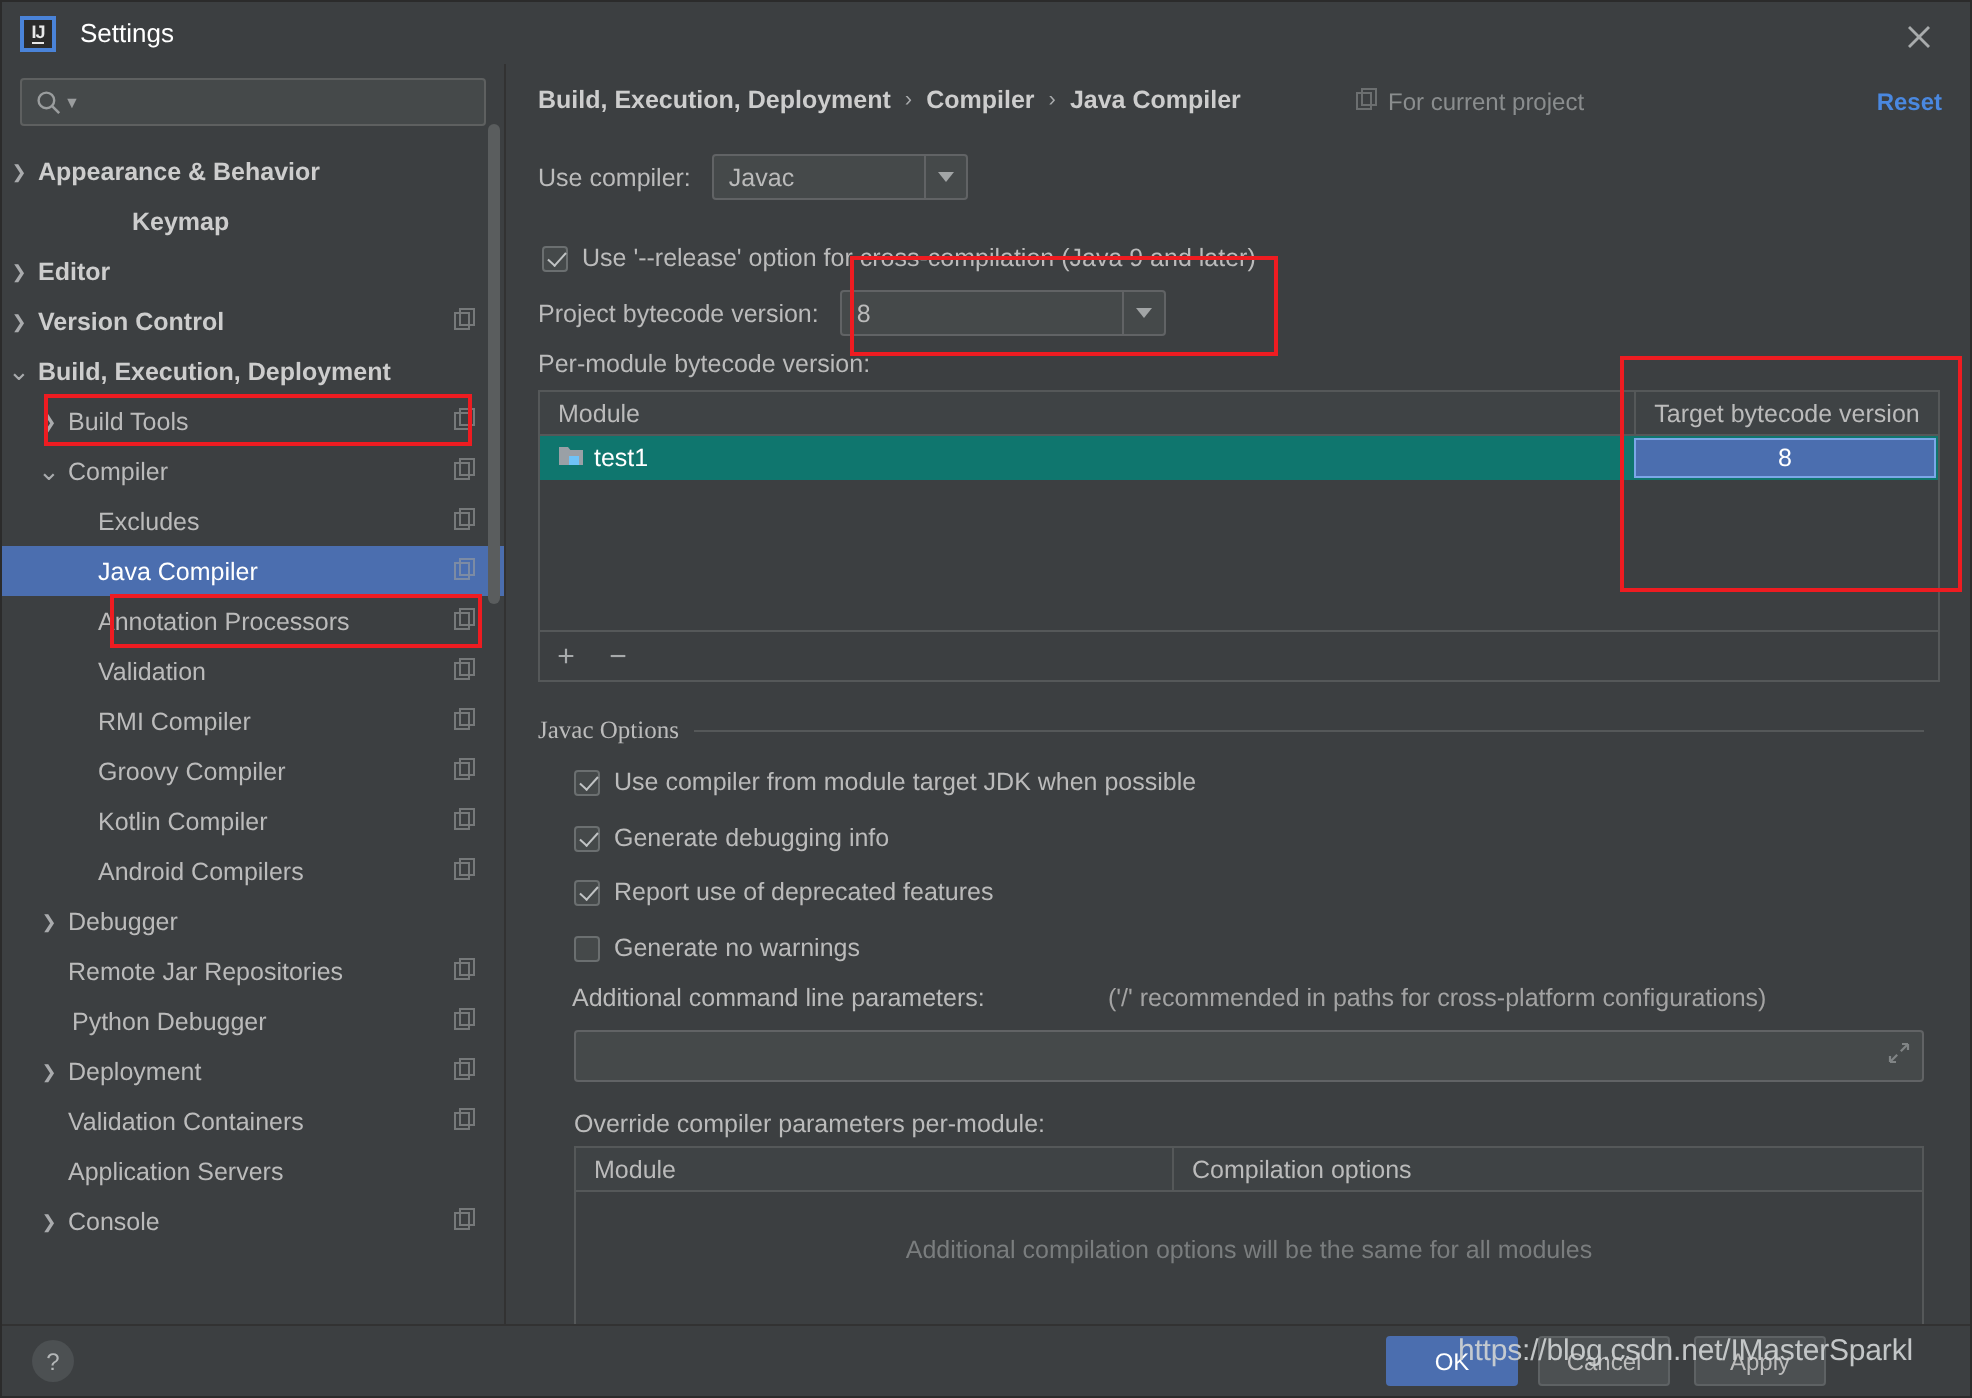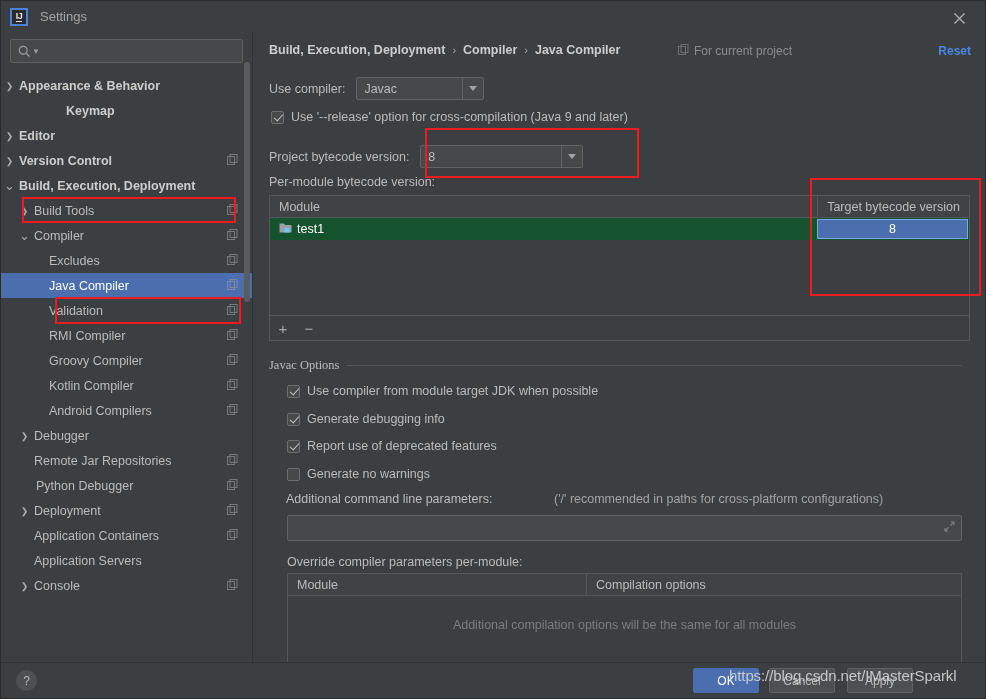--- a/index.html
+++ b/index.html
@@ -34,21 +34,21 @@
     background: #2b2b2b;
     display: flex; align-items: center; justify-content: center;
     font-size: 9px; font-weight: bold; color: #e8e8e8;
     letter-spacing: -0.5px;
     font-family: "Liberation Sans", sans-serif;
   }
   .ij-logo span { border-bottom: 1.5px solid #e8e8e8; padding-bottom: 1px; line-height: 8px;}
   #win-title {
     margin-left: 12px;
     font-size: 13px;
-    color: #a3a3a3;
+    color: #ffffff;
   }
   #close-btn {
     position: absolute; right: 16px; top: 7px;
     width: 20px; height: 20px;
     cursor: pointer;
     display: flex; align-items: center; justify-content: center;
   }
   #close-btn svg { display:block; }
 
   
@@ -240,21 +240,21 @@
     font-size: 12.5px; color: #bbbbbb;
     padding-left: 9px;
     height: 100%; display: flex; align-items: center;
   }
   .tbl-head .th.split { border-left: 1px solid #555859; }
   .tbl-row {
     height: 22px;
     display: flex; align-items: center;
     cursor: pointer;
   }
-  .tbl-row.selected { background: #14532d; }
+  .tbl-row.selected { background: #0f766e; }
   .mod-icon { margin-left: 9px; margin-right: 5px; flex: none; }
   .tbl-row .cell { font-size: 12.5px; color: #bbbbbb; }
   .tbl-row.selected .cell { color: #ffffff; }
   .cell-editing {
     border: 1px solid #7ba7e8;
     background: #4b6eaf;
     height: 20px;
     display: flex; align-items: center; justify-content: center;
     color: #ffffff; font-size: 12.5px;
   }
@@ -415,20 +415,29 @@
           <span class="arrow none"></span>
           <span class="tree-label" style="margin-left: 3px;">Java Compiler</span>
           <span class="copy-icon"><svg width="11" height="11" viewBox="0 0 11 11">
               <rect x="0.5" y="2.5" width="7" height="8" fill="none" stroke="#9a9d9e" stroke-width="1"></rect>
               <rect x="3.0" y="0.5" width="7" height="8" fill="none" stroke="#9a9d9e" stroke-width="1"></rect>
             </svg></span>
         </div>
         <div class="tree-row">
           <span style="display: inline-block; width: 30px; flex: 0 0 auto;"></span>
           <span class="arrow none"></span>
+          <span class="tree-label" style="margin-left: 3px;">Annotation Processors</span>
+          <span class="copy-icon"><svg width="11" height="11" viewBox="0 0 11 11">
+              <rect x="0.5" y="2.5" width="7" height="8" fill="none" stroke="#9a9d9e" stroke-width="1"></rect>
+              <rect x="3.0" y="0.5" width="7" height="8" fill="none" stroke="#9a9d9e" stroke-width="1"></rect>
+            </svg></span>
+        </div>
+        <div class="tree-row">
+          <span style="display: inline-block; width: 30px; flex: 0 0 auto;"></span>
+          <span class="arrow none"></span>
           <span class="tree-label" style="margin-left: 3px;">Validation</span>
           <span class="copy-icon"><svg width="11" height="11" viewBox="0 0 11 11">
               <rect x="0.5" y="2.5" width="7" height="8" fill="none" stroke="#9a9d9e" stroke-width="1"></rect>
               <rect x="3.0" y="0.5" width="7" height="8" fill="none" stroke="#9a9d9e" stroke-width="1"></rect>
             </svg></span>
         </div>
         <div class="tree-row">
           <span style="display: inline-block; width: 30px; flex: 0 0 auto;"></span>
           <span class="arrow none"></span>
           <span class="tree-label" style="margin-left: 3px;">RMI Compiler</span>
@@ -492,21 +501,21 @@
           <span class="arrow">❯</span>
           <span class="tree-label" style="margin-left: 3px;">Deployment</span>
           <span class="copy-icon"><svg width="11" height="11" viewBox="0 0 11 11">
               <rect x="0.5" y="2.5" width="7" height="8" fill="none" stroke="#9a9d9e" stroke-width="1"></rect>
               <rect x="3.0" y="0.5" width="7" height="8" fill="none" stroke="#9a9d9e" stroke-width="1"></rect>
             </svg></span>
         </div>
         <div class="tree-row">
           <span style="display: inline-block; width: 15px; flex: 0 0 auto;"></span>
           <span class="arrow none"></span>
-          <span class="tree-label" style="margin-left: 3px;">Application Containers</span>
+          <span class="tree-label" style="margin-left: 3px;">Validation Containers</span>
           <span class="copy-icon"><svg width="11" height="11" viewBox="0 0 11 11">
               <rect x="0.5" y="2.5" width="7" height="8" fill="none" stroke="#9a9d9e" stroke-width="1"></rect>
               <rect x="3.0" y="0.5" width="7" height="8" fill="none" stroke="#9a9d9e" stroke-width="1"></rect>
             </svg></span>
         </div>
         <div class="tree-row">
           <span style="display: inline-block; width: 15px; flex: 0 0 auto;"></span>
           <span class="arrow none"></span>
           <span class="tree-label" style="margin-left: 3px;">Application Servers</span>
         </div>
@@ -548,21 +557,21 @@
     <div class="row" style="left:15px; top:45px;">
       <span class="lbl">Use compiler:</span>
       <div class="combo" style="width:128px; margin-left:11px;">
         <span class="val">Javac</span>
         <span class="arrowbox">
             <i class="tri-down"></i>
           </span>
       </div>
     </div>
 
-    <div class="cb-row" style="left:17px; top:78px;text-align:right;">
+    <div class="cb-row" style="left:17px; top:90px;text-align:right;">
       <span class="cbox checked"></span>
       <span class="cb-label">Use '--release' option for cross-compilation (Java 9 and later)</span>
     </div>
 
     <div class="row" style="left:15px; top:113px;">
       <span class="lbl">Project bytecode version:</span>
       <div class="combo" style="width:163px; margin-left:11px;">
         <span class="val">8</span>
         <span class="arrowbox">
             <i class="tri-down"></i>

